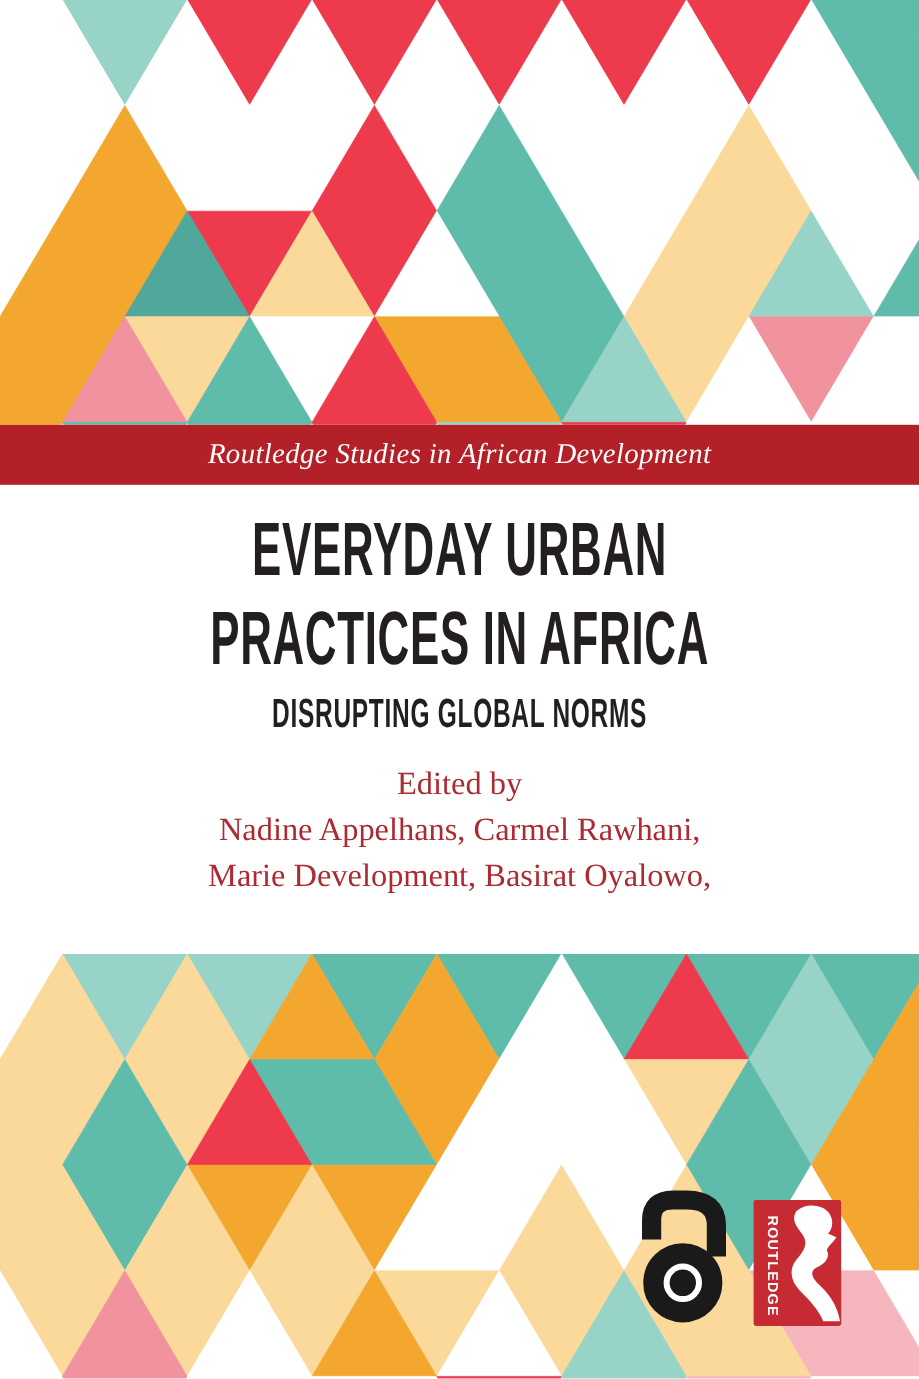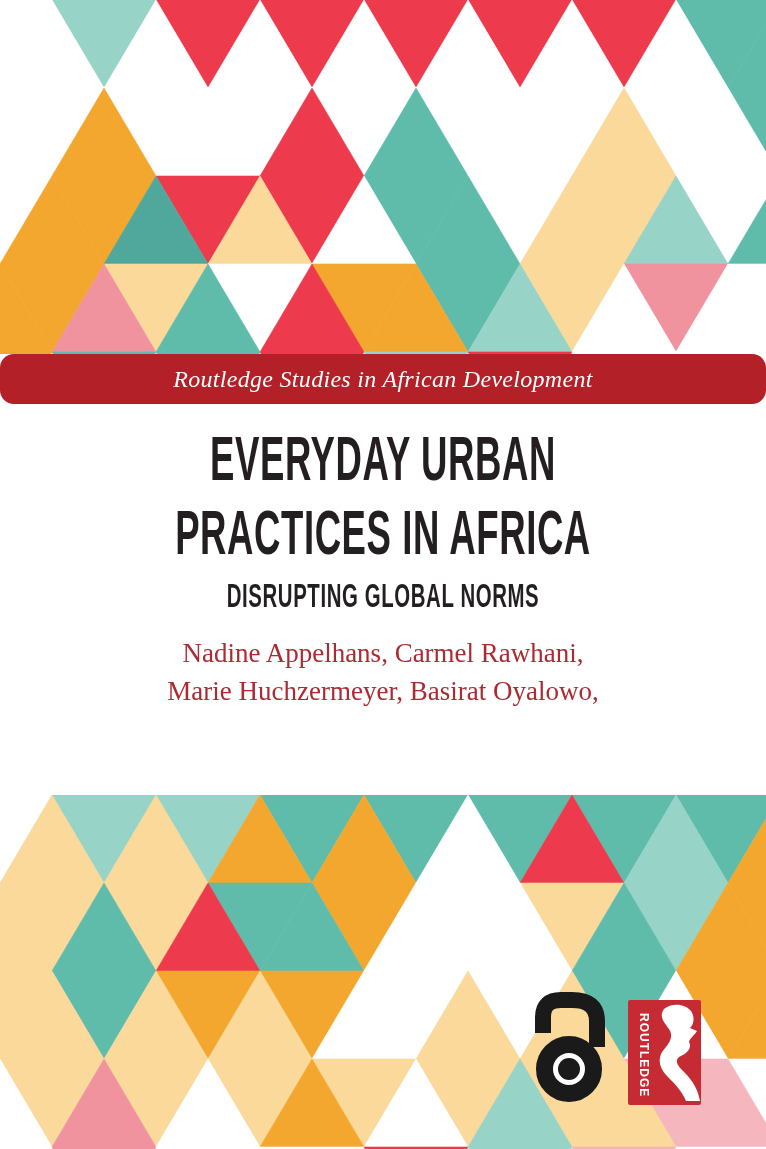--- a/index.html
+++ b/index.html
@@ -10,21 +10,21 @@
     background:#ffffff;
     font-family:"Liberation Sans", sans-serif;
   }
   svg.band{position:absolute;left:0;display:block;}
   #top-band{top:0;}
   #bottom-band{top:795px;}
 
   .series-banner{
     position:absolute;left:0;top:354px;width:766px;height:50px;
     background:var(--banner-red,#B32027);
-    display:flex;align-items:center;justify-content:center;border-radius:14px;
+    display:flex;align-items:center;justify-content:center;
   }
   .series-banner span{
     font-family:"Liberation Serif", serif;
     font-style:italic;
     font-size:24px;
     color:var(--banner-text,#FFFFFF);
     letter-spacing:.3px;
     white-space:nowrap;
   }
 
@@ -160,22 +160,23 @@
   </div>
 
   <h1 class="title">
     <span>EVERYDAY URBAN</span>
     <span>PRACTICES IN AFRICA</span>
   </h1>
 
   <div class="subtitle">DISRUPTING GLOBAL NORMS</div>
 
   <div class="editors">
+    <div>Edited by</div>
     <div>Nadine Appelhans, Carmel Rawhani,</div>
-    <div>Marie Huchzermeyer, Basirat Oyalowo,</div>
+    <div>Marie Development, Basirat Oyalowo,</div>
   </div>
 
   <svg id="bottom-band" class="band" width="766" height="354" viewBox="0 0 766 354">
     <g id="bottom-mosaic">
         <polygon points="0,-88 52,0 0,88 -52,0" fill="#FFFFFF" stroke="#FFFFFF" stroke-width="0.6"></polygon>
         <polygon points="104,-88 156,0 52,0" fill="#FFFFFF" stroke="#FFFFFF" stroke-width="0.6"></polygon>
         <polygon points="52,0 156,0 104,88" fill="#97D3C6" stroke="#97D3C6" stroke-width="0.6"></polygon>
         <polygon points="208,-88 260,0 156,0" fill="#97D3C6" stroke="#97D3C6" stroke-width="0.6"></polygon>
         <polygon points="156,0 260,0 208,88" fill="#97D3C6" stroke="#97D3C6" stroke-width="0.6"></polygon>
         <polygon points="312,-88 364,0 260,0" fill="#5FBCAB" stroke="#5FBCAB" stroke-width="0.6"></polygon>

